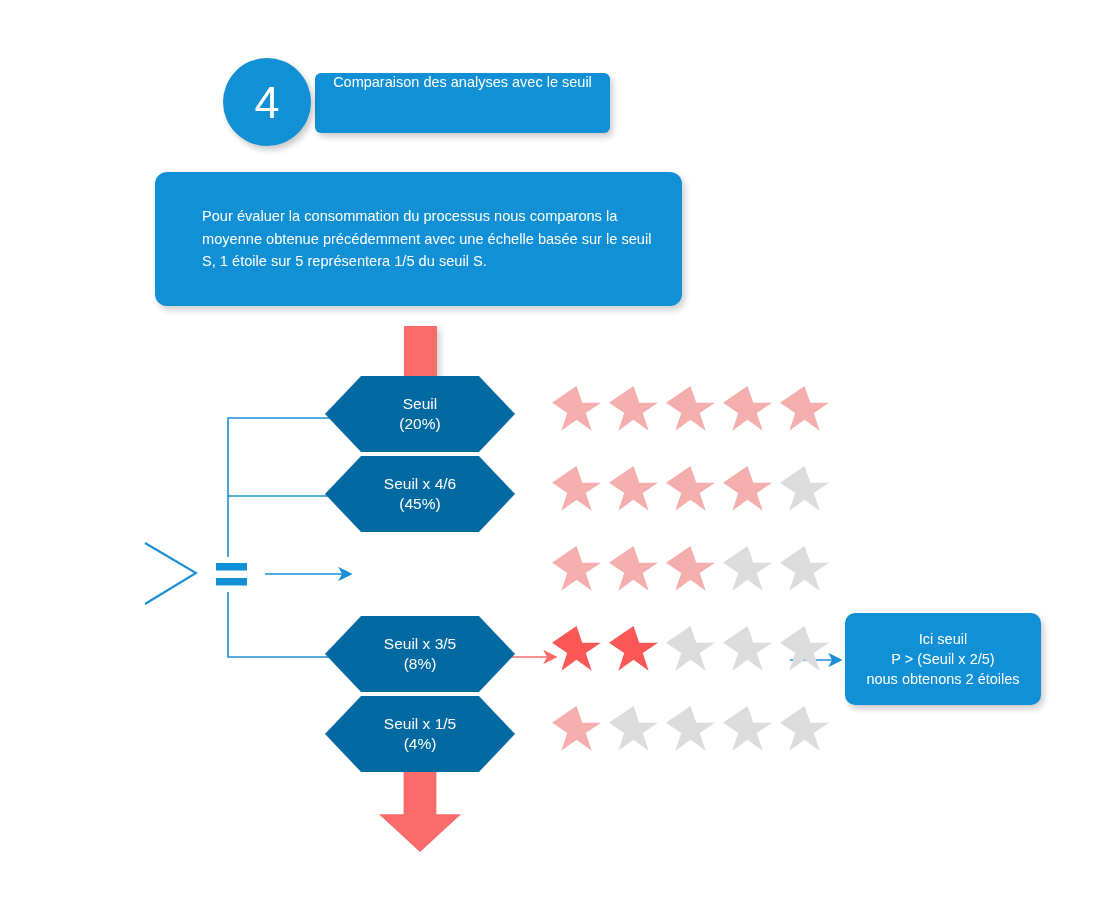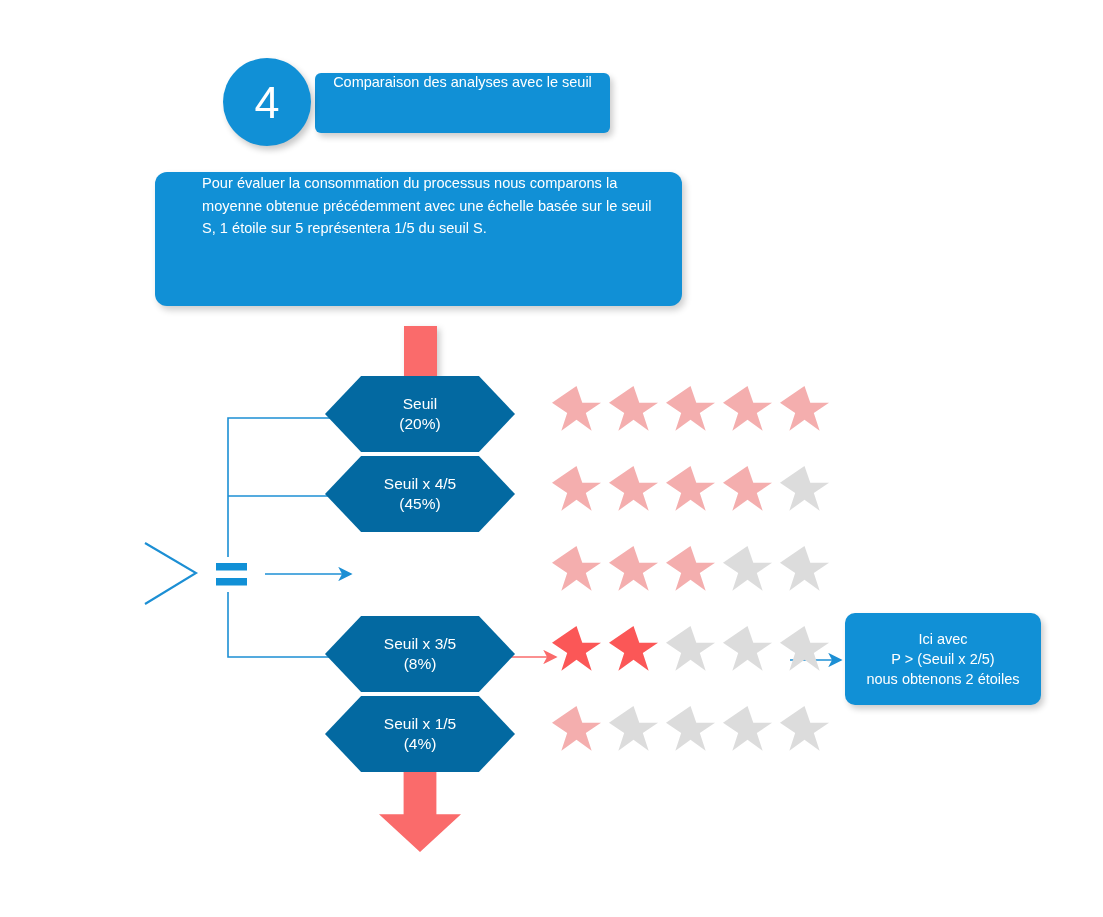--- a/index.html
+++ b/index.html
@@ -51,21 +51,21 @@
   }
 
   
   .desc-box {
     position: absolute;
     left: 155px; top: 172px;
     width: 527px; height: 134px;
     background: #1190D6;
     border-radius: 12px;
     box-shadow: 3px 4px 7px rgba(0,0,0,0.2);
-    display: flex; 
+    display: flex; align-items: center;
     z-index: 5;
   }
   .desc-box span {
     color: #ffffff;
     font-size: 14.6px;
     line-height: 1.55;
     padding: 0 20px 0 47px;
   }
 
   
@@ -224,21 +224,21 @@
 
   <div class="hex-stack">
     <div class="hex-row" style="top:0px">
       <div class="hex-shape">
         <div class="l1">Seuil</div>
         <div class="l2">(20%)</div>
       </div>
     </div>
     <div class="hex-row" style="top:80px">
       <div class="hex-shape">
-        <div class="l1">Seuil x 4/5</div>
+        <div class="l1">Seuil x 4/6</div>
         <div class="l2">(45%)</div>
       </div>
     </div>
     <div class="hex-row" style="top:240px">
       <div class="hex-shape">
         <div class="l1">Seuil x 3/5</div>
         <div class="l2">(8%)</div>
       </div>
     </div>
     <div class="hex-row" style="top:320px">
@@ -283,19 +283,19 @@
         <div class="star empty"></div>
         <div class="star empty"></div>
         <div class="star empty"></div>
         <div class="star empty"></div>
       </div>
     </div>
 
 
   <div class="callout">
     <span>
-      <span>Ici avec</span><br>
+      <span>Ici seuil</span><br>
       <span>P &gt; (Seuil x 2/5)</span><br>
       <span>nous obtenons 2 étoiles</span>
     </span>
   </div>
 
 </div>
 
 </body></html>

